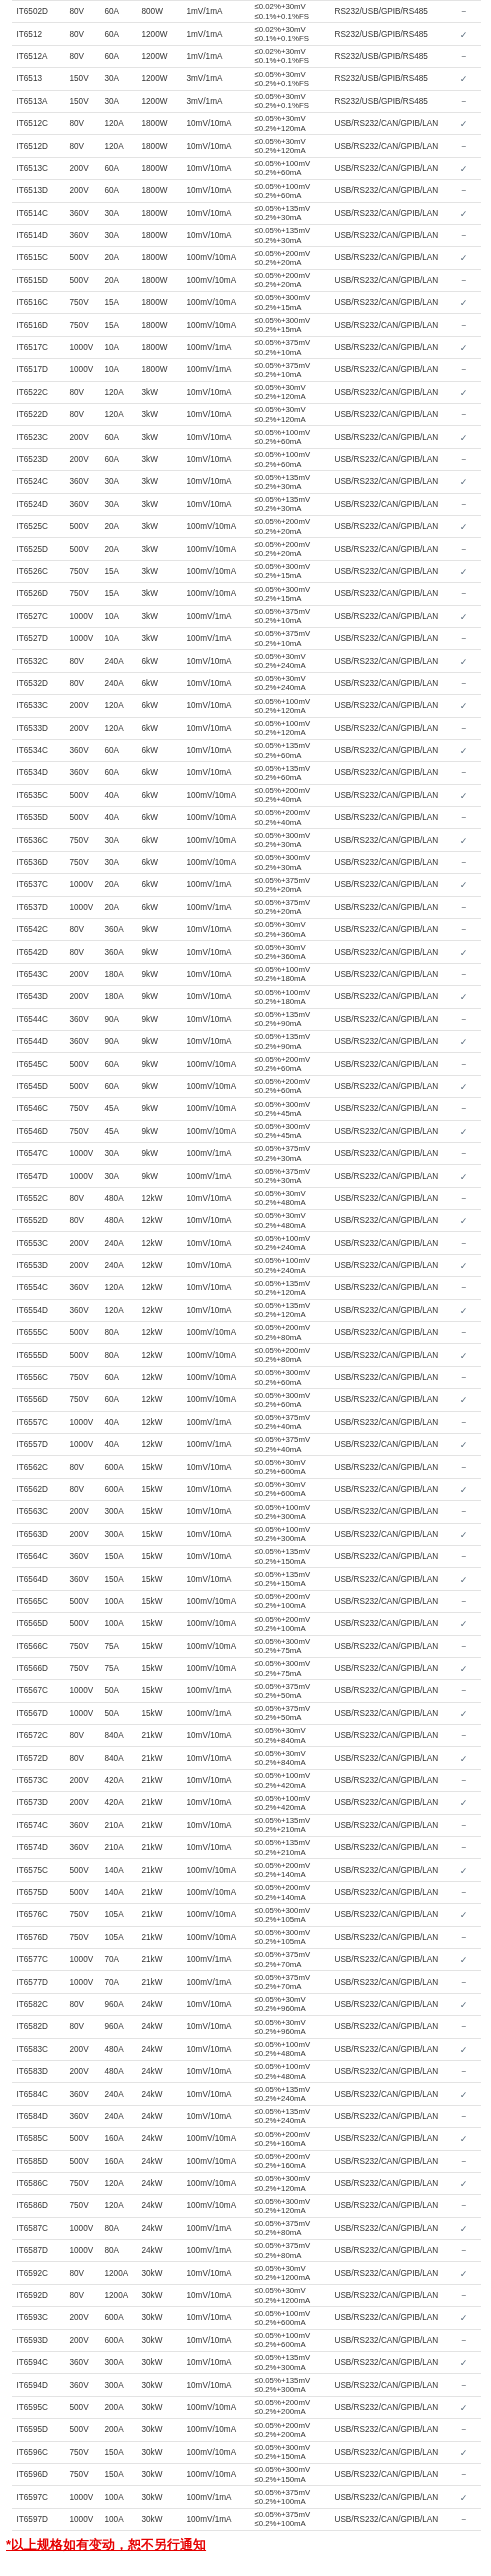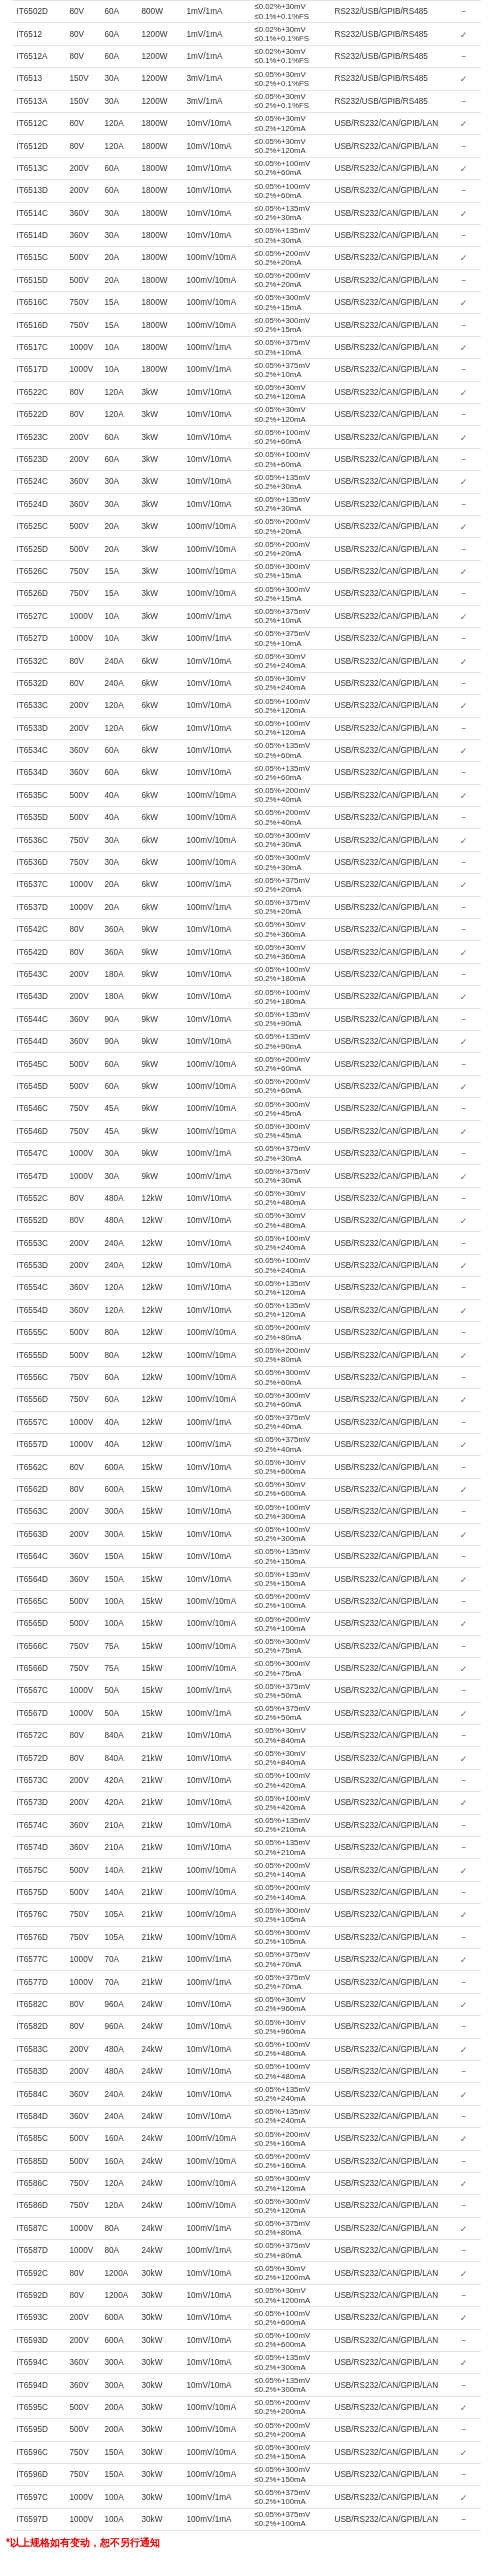--- a/index.html
+++ b/index.html
@@ -24,22 +24,23 @@
     color:var(--text-color,#333);
   }
   .cell{white-space:nowrap;overflow:visible;}
   .cell.accuracy{font-size:7.8px;line-height:9.3px;}
   .cell.flag{text-align:center;}
   .flag .check{color:var(--check-color,#5e7080);font-size:9.3px;}
   .flag .dash{color:var(--dash-color,#8b9196);font-weight:bold;font-size:8.2px;}
   .footnote{
     margin:5.2px 0 0 6px;
     color:var(--footnote-color,#e60000);
-    font-size:10px;
+    font-size:13px;
     font-weight:bold;
+    text-decoration:underline;
   }
 </style>
 </head>
 <body style="--text-color: #333333; --line-color: #e3e3e3; --check-color: #5e7080; --dash-color: #8b9196; --footnote-color: #e60000;">
 
 <div class="spec-table">
   <div class="row">
     <div class="cell model">IT6502D</div>
     <div class="cell voltage">80V</div>
     <div class="cell current">60A</div>

